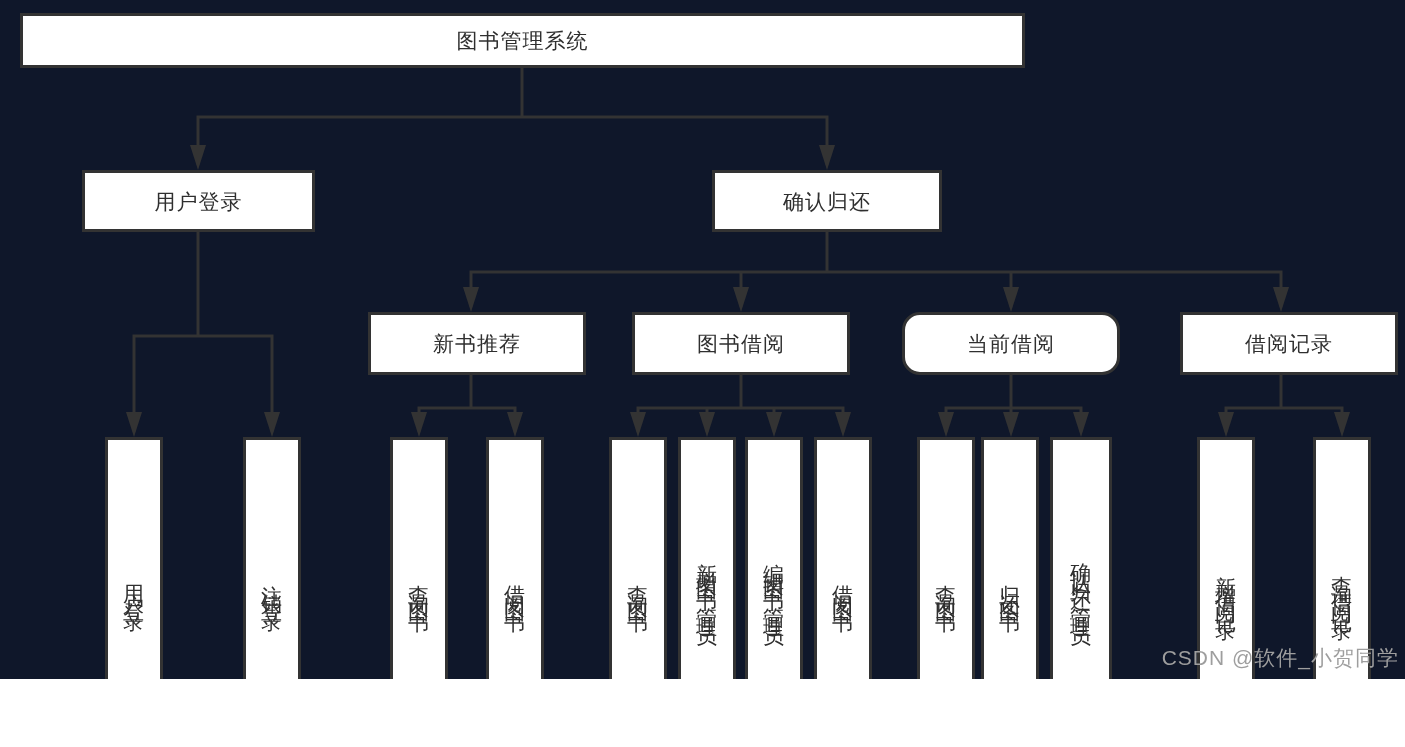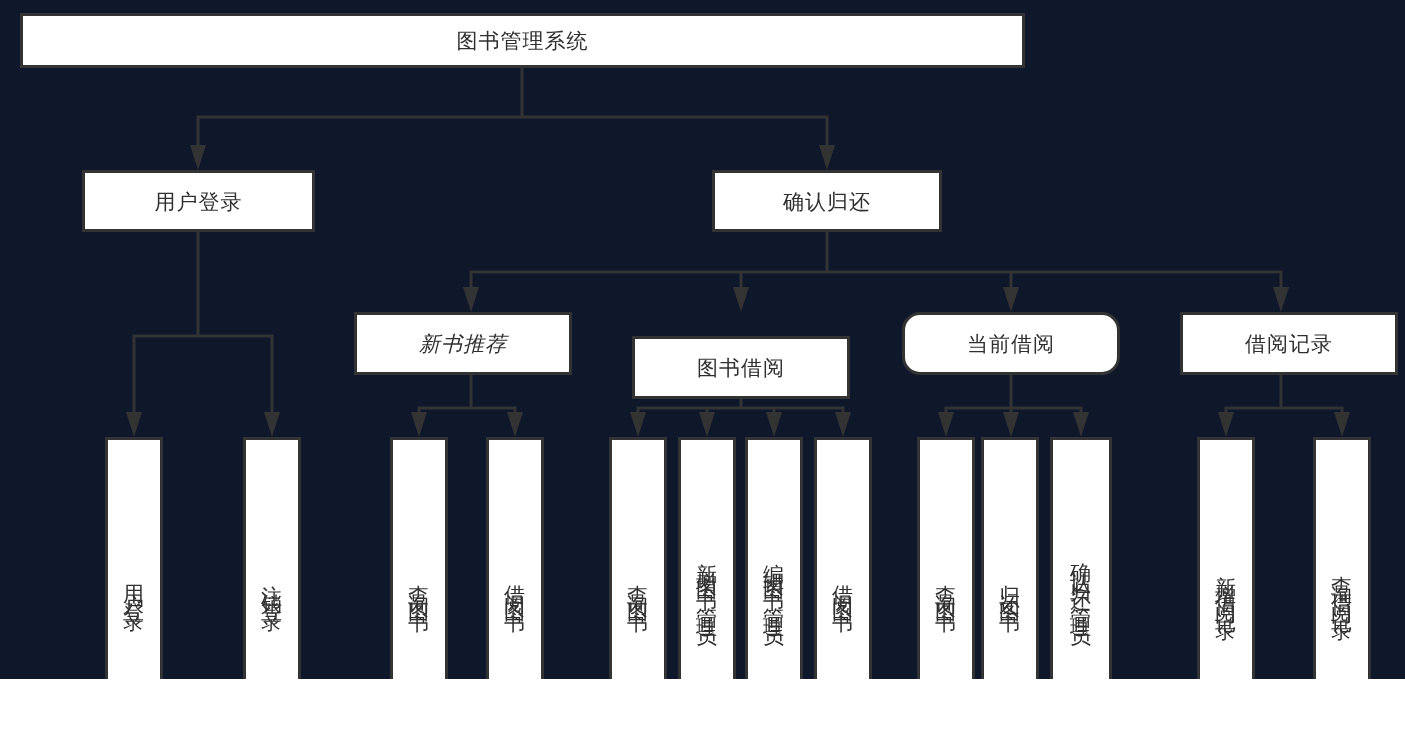--- a/index.html
+++ b/index.html
@@ -98,22 +98,22 @@
       <polygon points="1218,412 1234,412 1226,437" fill="#333333" stroke="none"></polygon>
       <polygon points="1334,412 1350,412 1342,437" fill="#333333" stroke="none"></polygon>
     </g>
   </svg>
 
   <div class="node" style="left:20px; top:13px; width:1005px; height:55px;">图书管理系统</div>
 
   <div class="node" style="left:82px; top:170px; width:233px; height:62px;">用户登录</div>
   <div class="node" style="left:712px; top:170px; width:230px; height:62px;">确认归还</div>
 
-  <div class="node" style="left:354px; top:312px; width:218px; height:63px;font-style:italic;">新书推荐</div>
-  <div class="node" style="left:632px; top:312px; width:218px; height:63px;margin-top:24px;">图书借阅</div>
+  <div class="node" style="left:368px; top:312px; width:218px; height:63px;">新书推荐</div>
+  <div class="node" style="left:632px; top:312px; width:218px; height:63px;">图书借阅</div>
   <div class="node" style="left:902px; top:312px; width:218px; height:63px;border-radius:18px;">当前借阅</div>
   <div class="node" style="left:1180px; top:312px; width:218px; height:63px;">借阅记录</div>
 
   <div class="node v" style="left:105px; top:437px; width:58px; height:298px;">用户登录</div>
   <div class="node v" style="left:243px; top:437px; width:58px; height:298px;">注销登录</div>
 
   <div class="node v" style="left:390px; top:437px; width:58px; height:298px;">查询图书</div>
   <div class="node v" style="left:486px; top:437px; width:58px; height:298px;">借阅图书</div>
 
   <div class="node v" style="left:609px; top:437px; width:58px; height:298px;">查询图书</div>
@@ -121,14 +121,15 @@
   <div class="node v" style="left:745px; top:437px; width:58px; height:298px;">编辑图书（管理员）</div>
   <div class="node v" style="left:814px; top:437px; width:58px; height:298px;">借阅图书</div>
 
   <div class="node v" style="left:917px; top:437px; width:58px; height:298px;">查询图书</div>
   <div class="node v" style="left:981px; top:437px; width:58px; height:298px;">归还图书</div>
   <div class="node v" style="left:1050px; top:437px; width:62px; height:298px;">确认归还（管理员）</div>
 
   <div class="node v" style="left:1197px; top:437px; width:58px; height:298px;">新增借阅记录</div>
   <div class="node v" style="left:1313px; top:437px; width:58px; height:298px;">查询借阅记录</div>
 
+  <div class="watermark">CSDN @软件_小贺同学</div>
 
 </div>
 
 </body></html>

